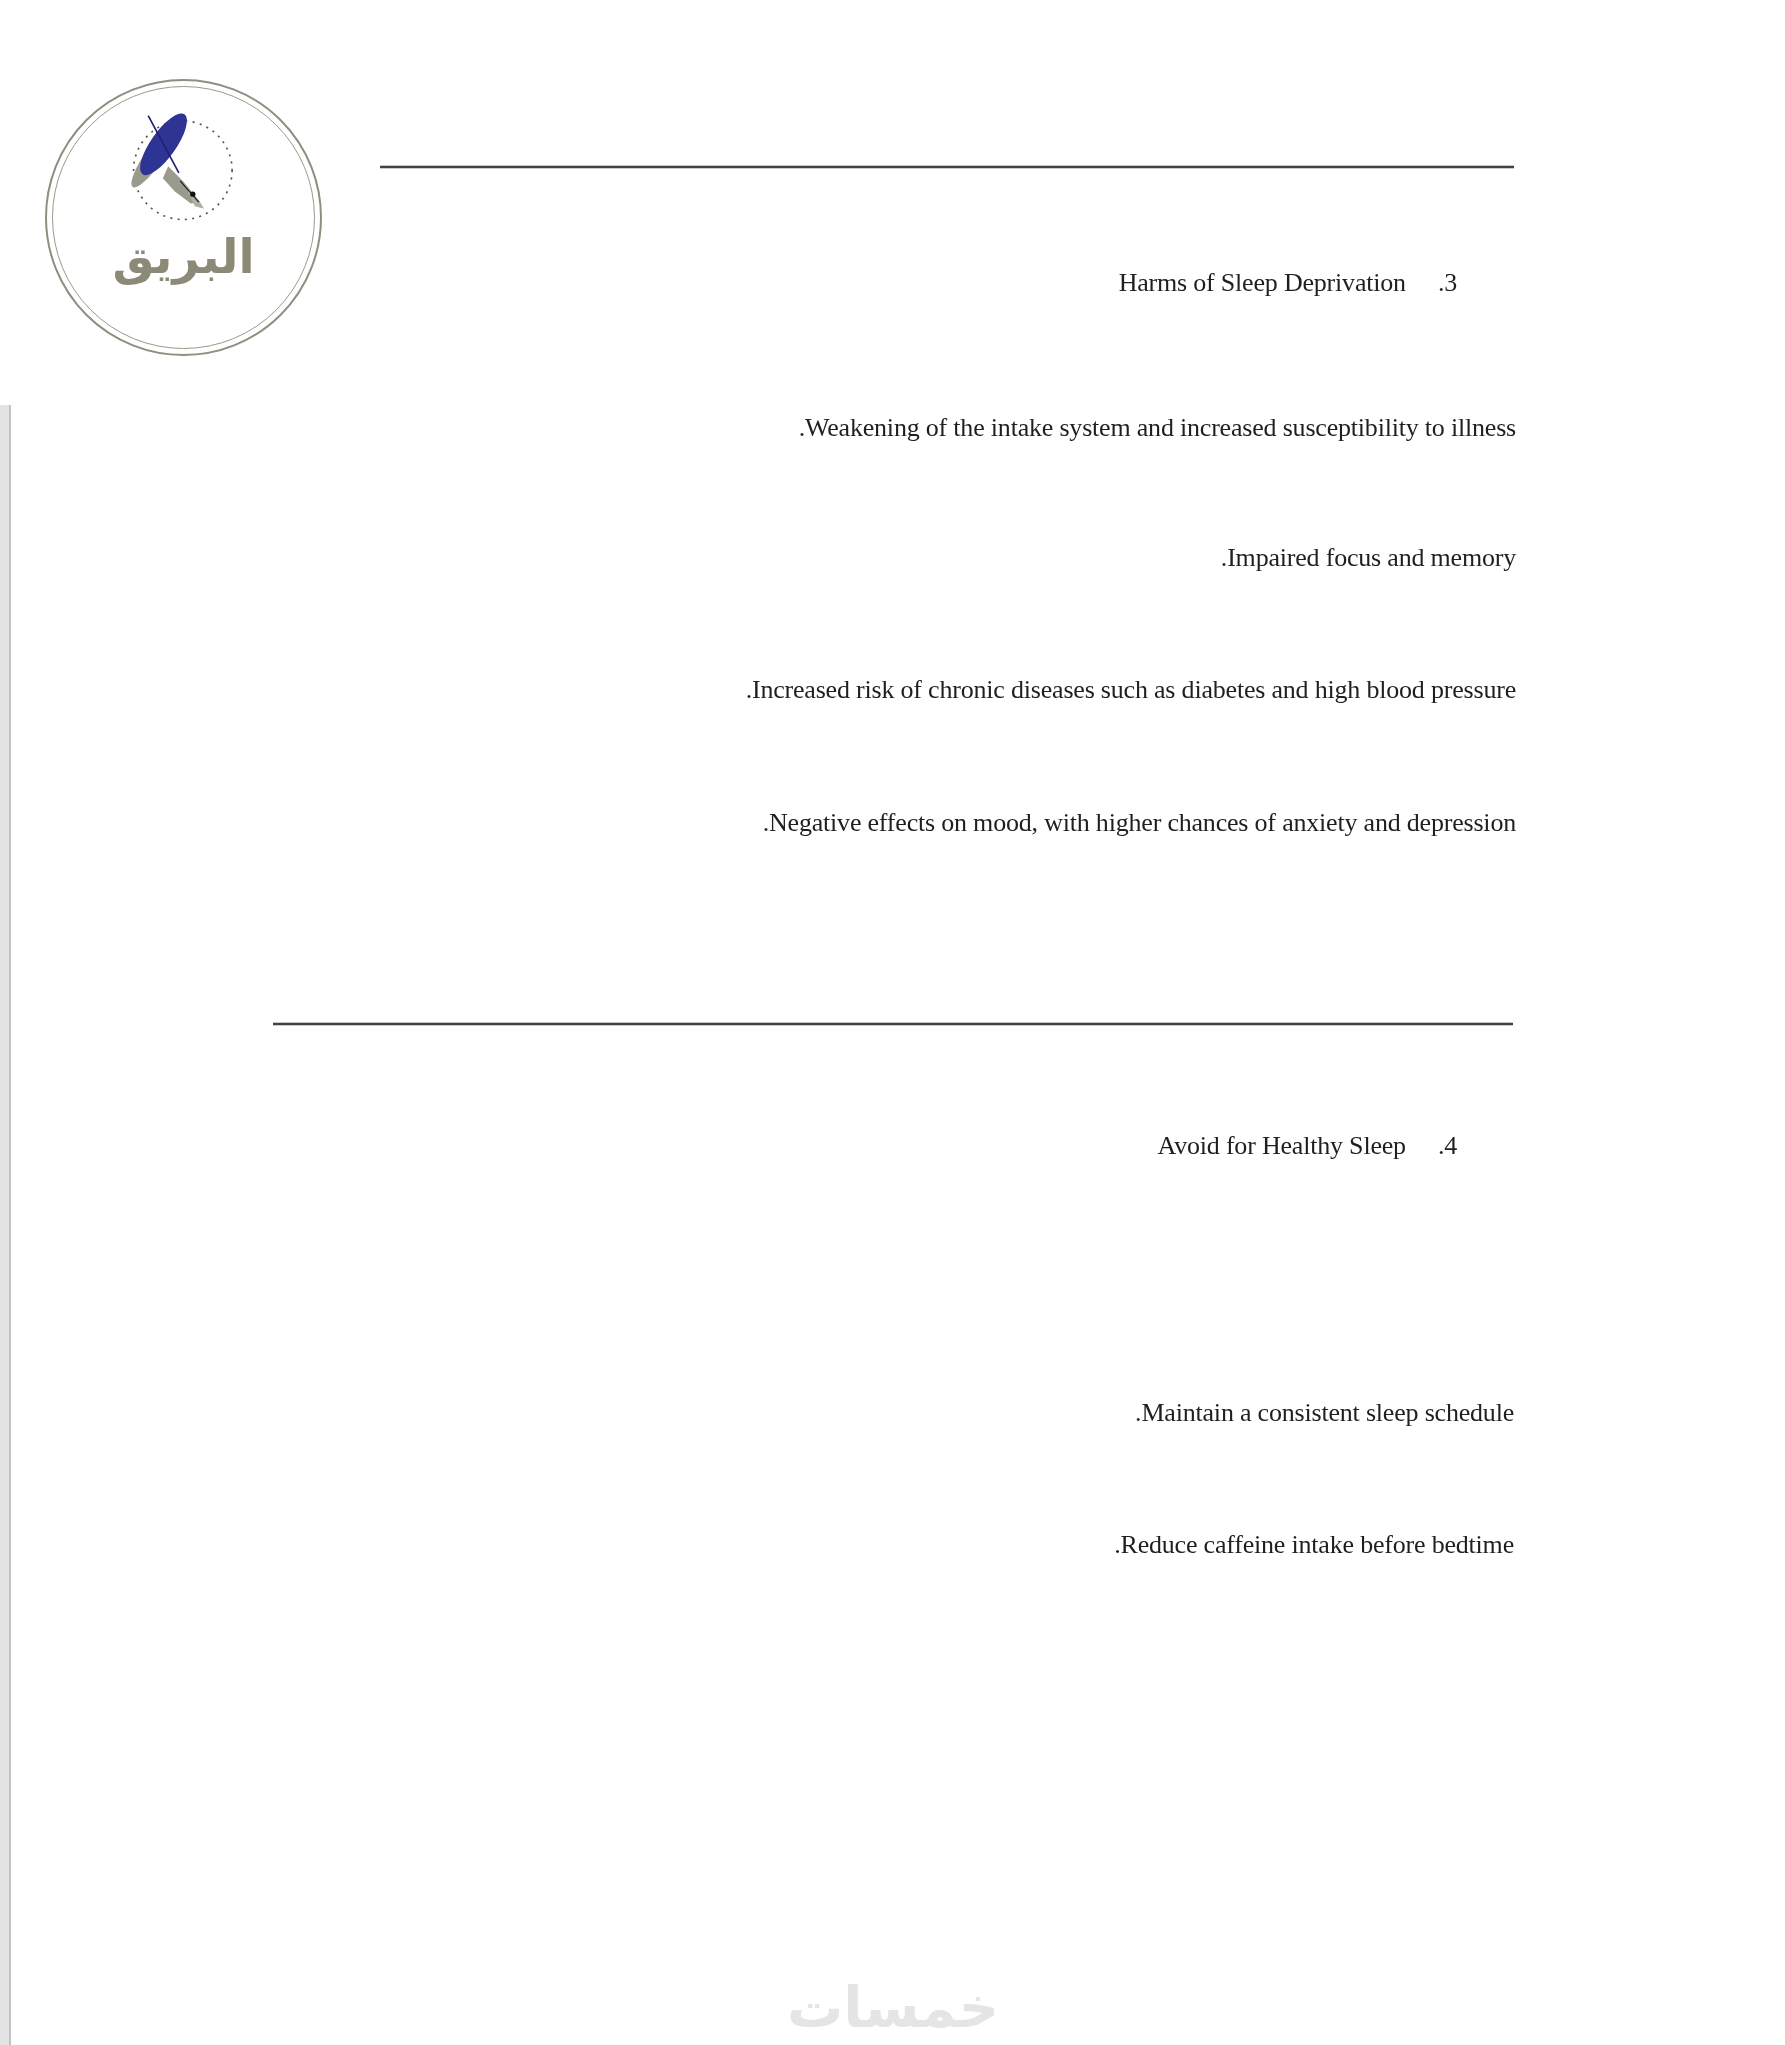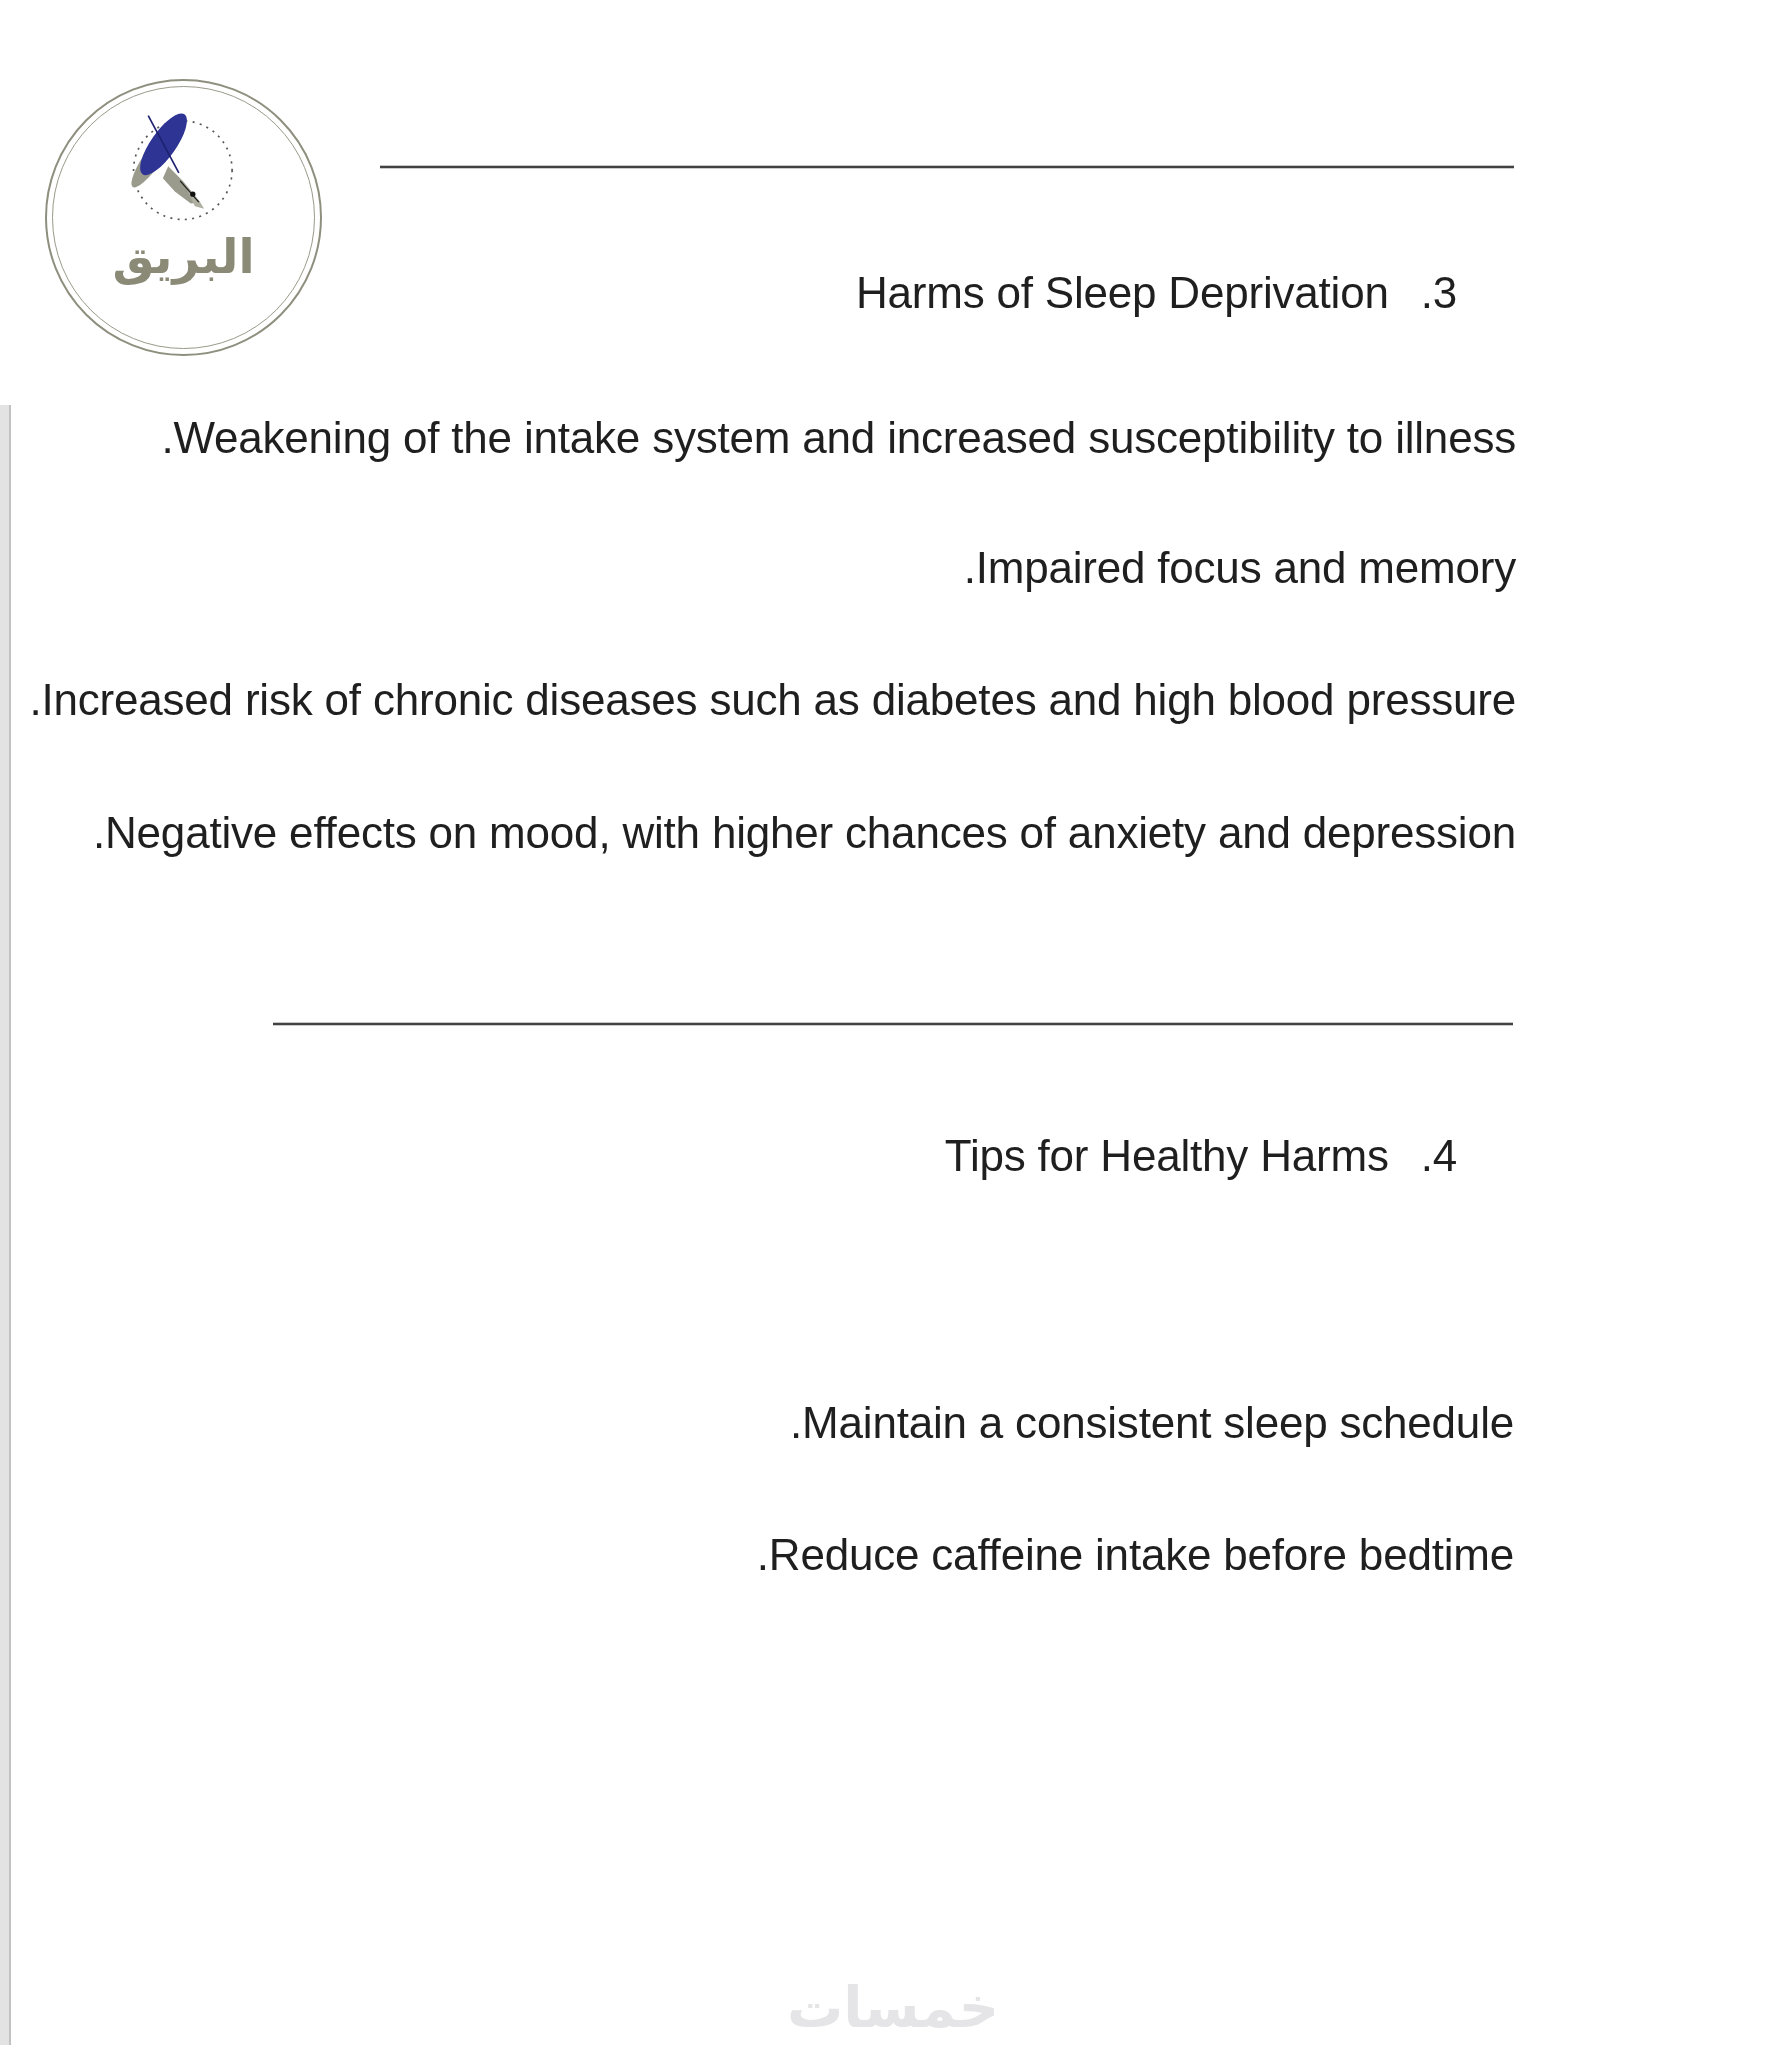--- a/index.html
+++ b/index.html
@@ -83,24 +83,25 @@
     height: 4px;
     background: linear-gradient(#c6c6c6 0 18%, #424242 18% 80%, #cbcbcb 80% 100%);
   }
   .hrule-1 { left: 380px; top: 133px; width: 1134px; }
   .hrule-2 { left: 273px; top: 990px; width: 1240px; }
 
   
   .doc-line {
     position: absolute;
     white-space: nowrap;
-    font-size: 44px;
+    font-size: 26px;
     line-height: 1.15;
     letter-spacing: -0.2px;
     color: #1f1f1f;
+    font-family: Liberation Serif, serif;
   }
   .heading-row {
     display: flex;
     align-items: baseline;
   }
   .heading-number { margin-left: 32px; }
 
   .h1  { top: 236px;  right: 329px; }
   .i10 { top: 381px;  right: 270px; }
   .i11 { top: 511px;  right: 270px; }
@@ -164,21 +165,21 @@
   </div>
 
   <div class="doc-line i10">.Weakening of the intake system and increased susceptibility to illness</div>
   <div class="doc-line i11">.Impaired focus and memory</div>
   <div class="doc-line i12">.Increased risk of chronic diseases such as diabetes and high blood pressure</div>
   <div class="doc-line i13">.Negative effects on mood, with higher chances of anxiety and depression</div>
 
   <div class="hrule hrule-2"></div>
 
   <div class="doc-line heading-row h2">
-    <span>Tips for Healthy Harms</span>
+    <span>Avoid for Healthy Sleep</span>
     <span class="heading-number">.4</span>
   </div>
 
   <div class="doc-line i21">.Maintain a consistent sleep schedule</div>
   <div class="doc-line i22">.Reduce caffeine intake before bedtime</div>
 
   <div class="watermark">خمسات</div>
 
 </div>
 

